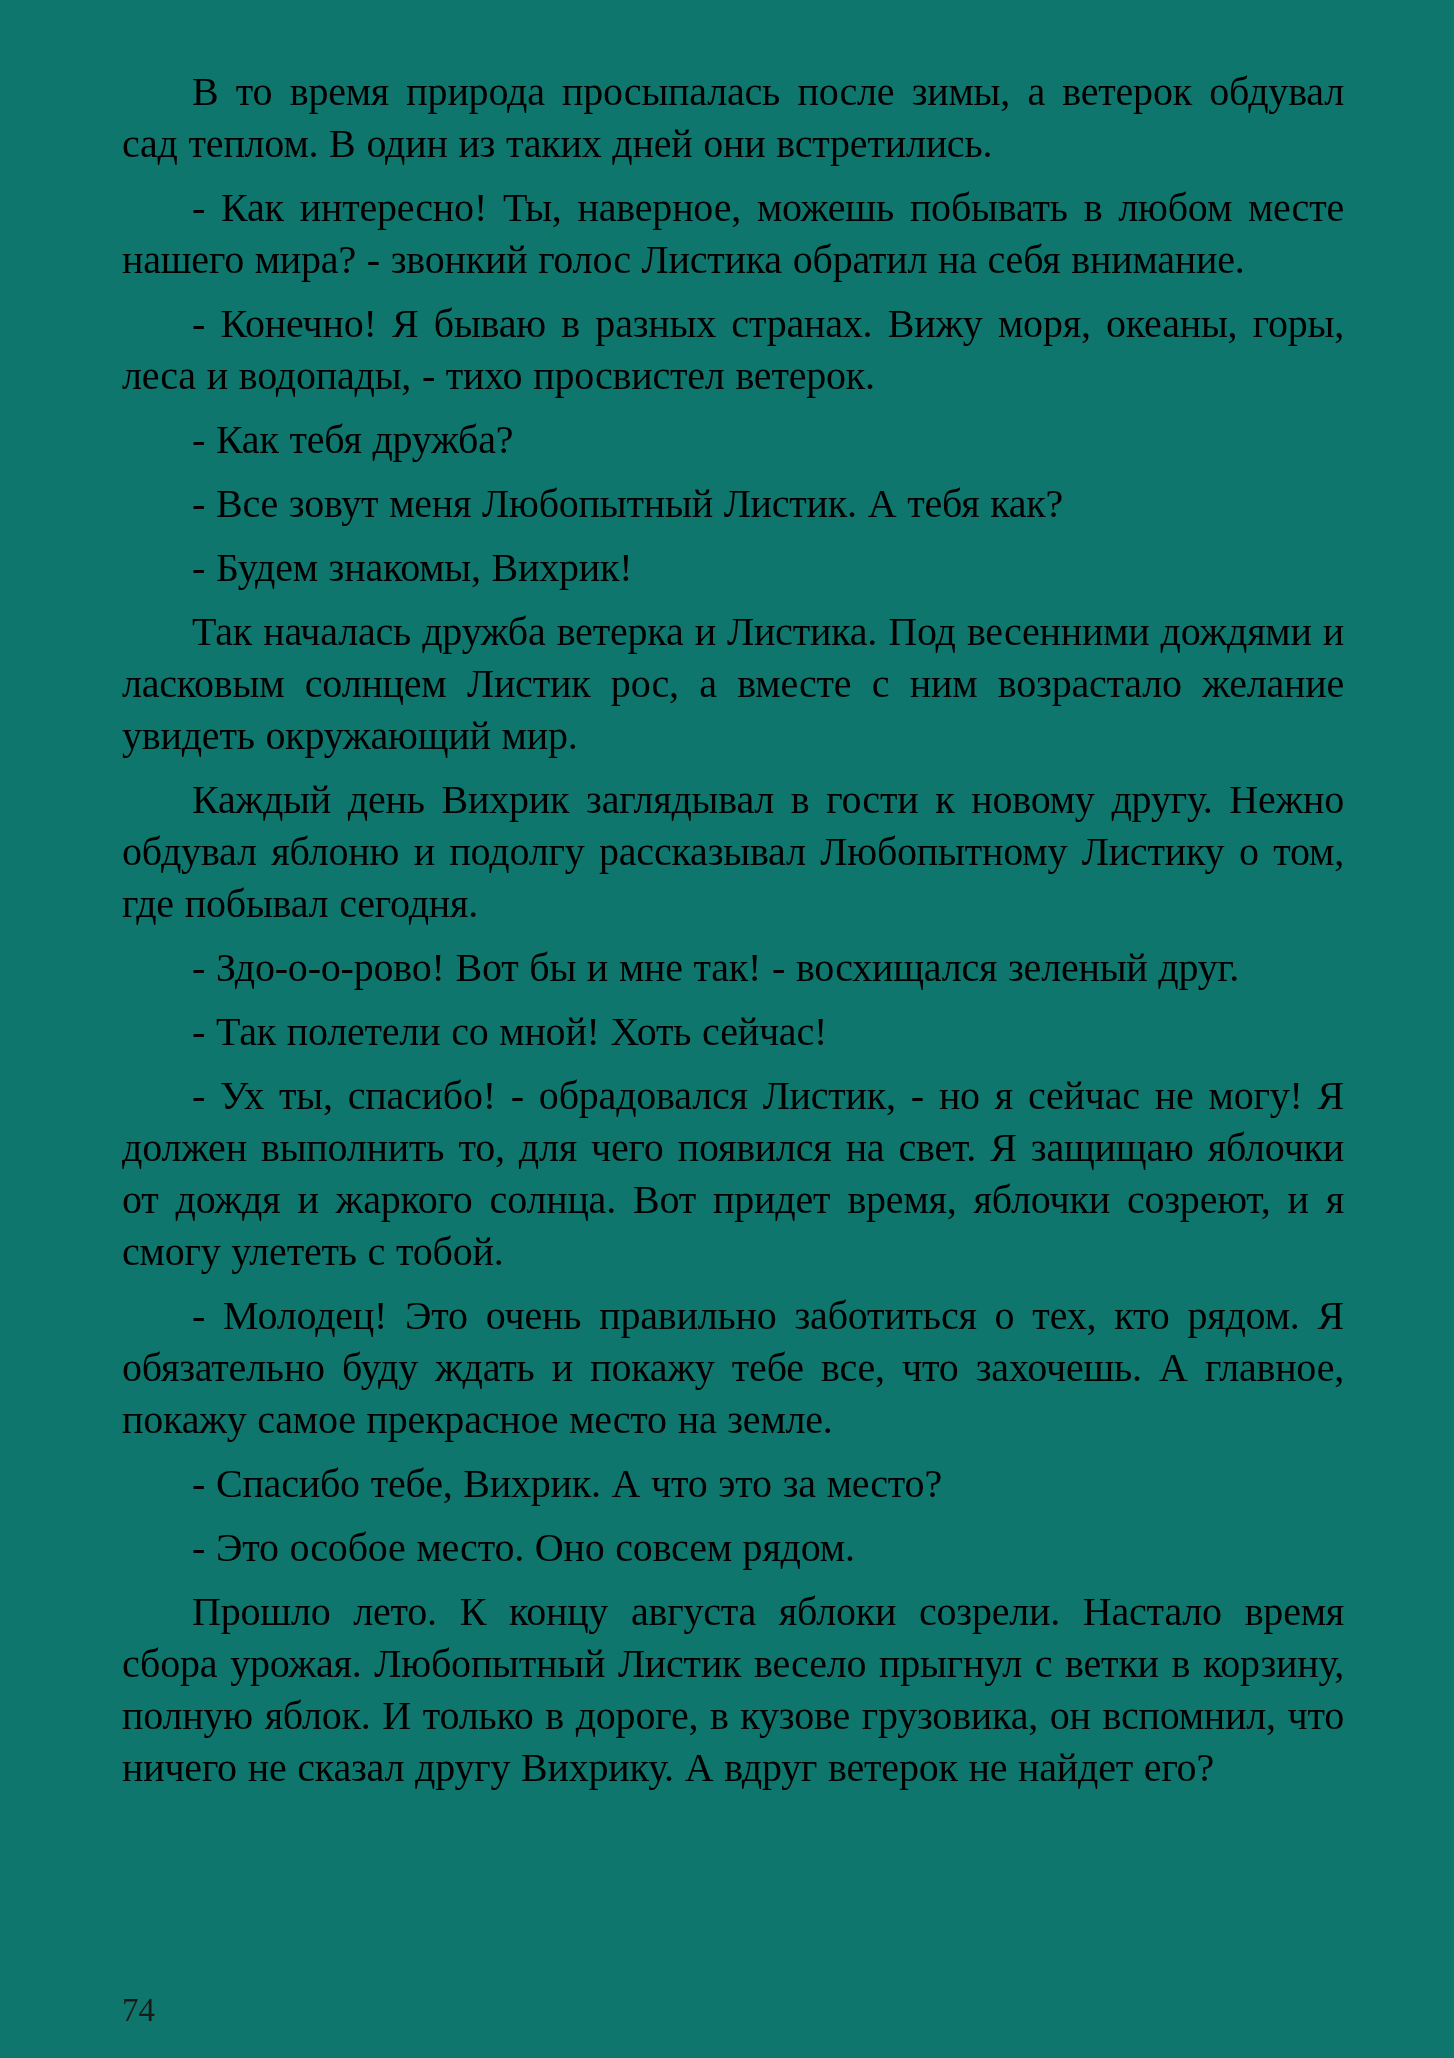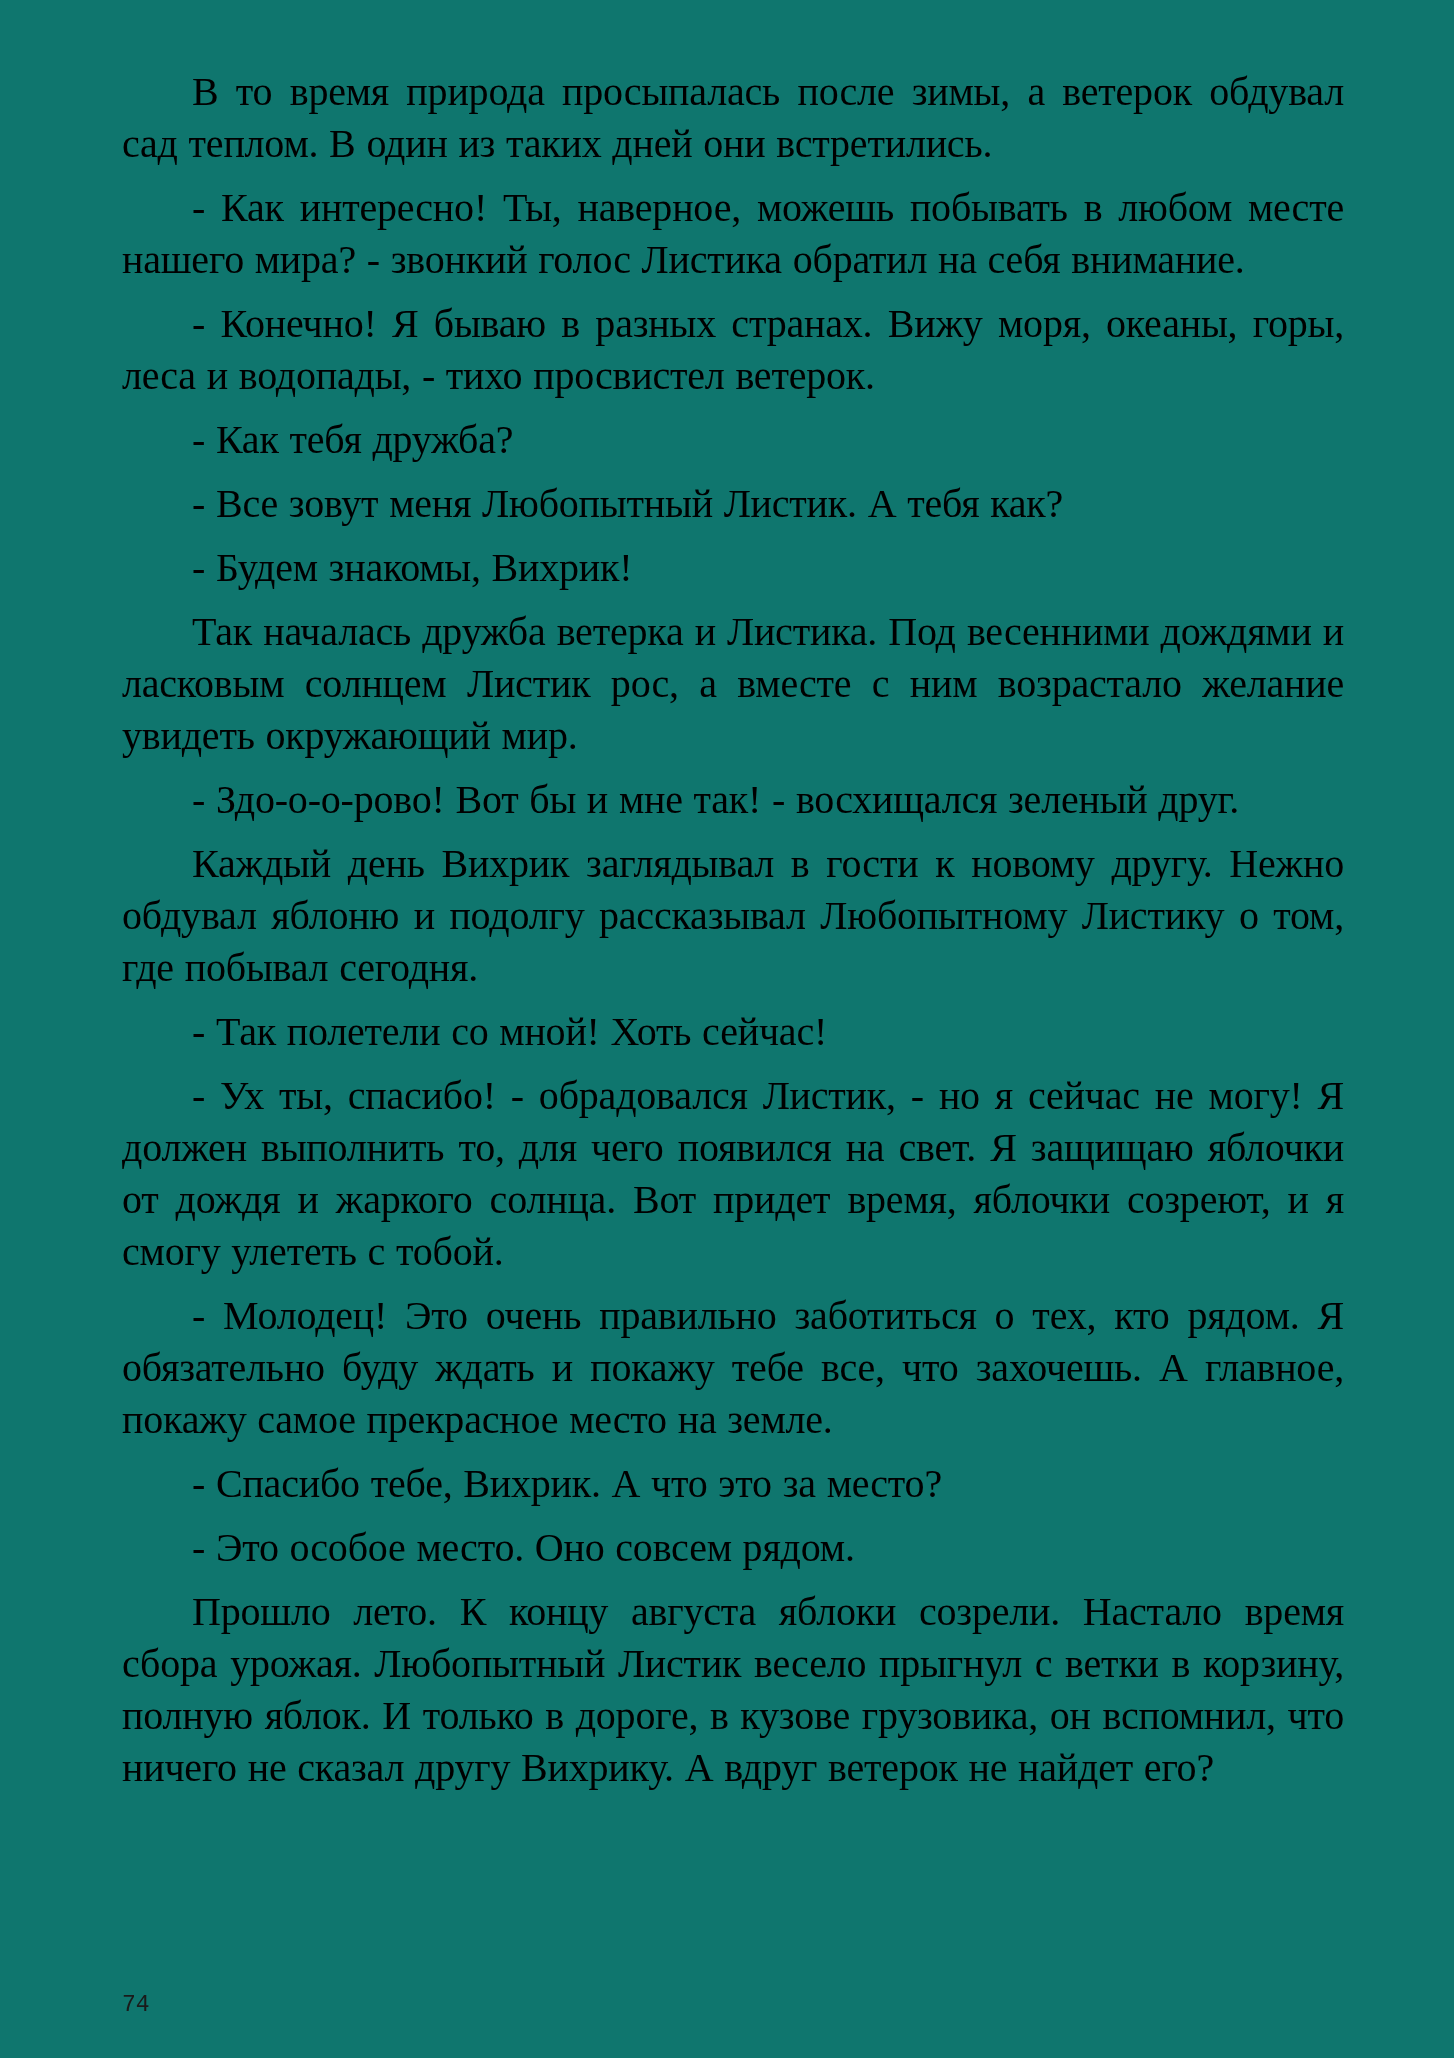--- a/index.html
+++ b/index.html
@@ -29,41 +29,41 @@
     line-height: 52px;
     text-align: justify;
     text-indent: 70px;
     letter-spacing: -0.2px;
     word-spacing: 1px;
   }
   .page-number {
     position: absolute;
     left: 122px;
     top: 1994px;
-    font-family: Liberation Mono, monospace;
-    font-size: 23px;
+    font-family: Liberation Serif, serif;
+    font-size: 33px;
     line-height: 1;
     color: #1a1a1a;
     text-align: right;
   }
 </style>
 </head>
 <body>
 
 <div class="page">
   <main class="text-block">
     <p>В то время природа просыпалась после зимы, а ветерок обдувал сад теплом. В один из таких дней они встретились.</p>
     <p>- Как интересно! Ты, наверное, можешь побывать в любом месте нашего мира? - звонкий голос Листика обратил на себя внимание.</p>
     <p>- Конечно! Я бываю в разных странах. Вижу моря, океаны, горы, леса и водопады, - тихо просвистел ветерок.</p>
     <p>- Как тебя дружба?</p>
     <p>- Все зовут меня Любопытный Листик. А тебя как?</p>
     <p>- Будем знакомы, Вихрик!</p>
     <p>Так началась дружба ветерка и Листика. Под весенними дождями и ласковым солнцем Листик рос, а вместе с ним возрастало желание увидеть окружающий мир.</p>
+    <p>Каждый день Вихрик заглядывал в гости к новому другу. Нежно обдувал яблоню и подолгу рассказывал Любопытному Листику о том, где побывал сегодня.</p>
     <p>- Здо-о-о-рово! Вот бы и мне так! - восхищался зеленый друг.</p>
-    <p>Каждый день Вихрик заглядывал в гости к новому другу. Нежно обдувал яблоню и подолгу рассказывал Любопытному Листику о том, где побывал сегодня.</p>
     <p>- Так полетели со мной! Хоть сейчас!</p>
     <p>- Ух ты, спасибо! - обрадовался Листик, - но я сейчас не могу! Я должен выполнить то, для чего появился на свет. Я защищаю яблочки от дождя и жаркого солнца. Вот придет время, яблочки созреют, и я смогу улететь с тобой.</p>
     <p>- Молодец! Это очень правильно заботиться о тех, кто рядом. Я обязательно буду ждать и покажу тебе все, что захочешь. А главное, покажу самое прекрасное место на земле.</p>
     <p>- Спасибо тебе, Вихрик. А что это за место?</p>
     <p>- Это особое место. Оно совсем рядом.</p>
     <p>Прошло лето. К концу августа яблоки созрели. Настало время сбора урожая. Любопытный Листик весело прыгнул с ветки в корзину, полную яблок. И только в дороге, в кузове грузовика, он вспомнил, что ничего не сказал другу Вихрику. А вдруг ветерок не найдет его?</p>
   </main>
   <div class="page-number">74</div>
 </div>
 

